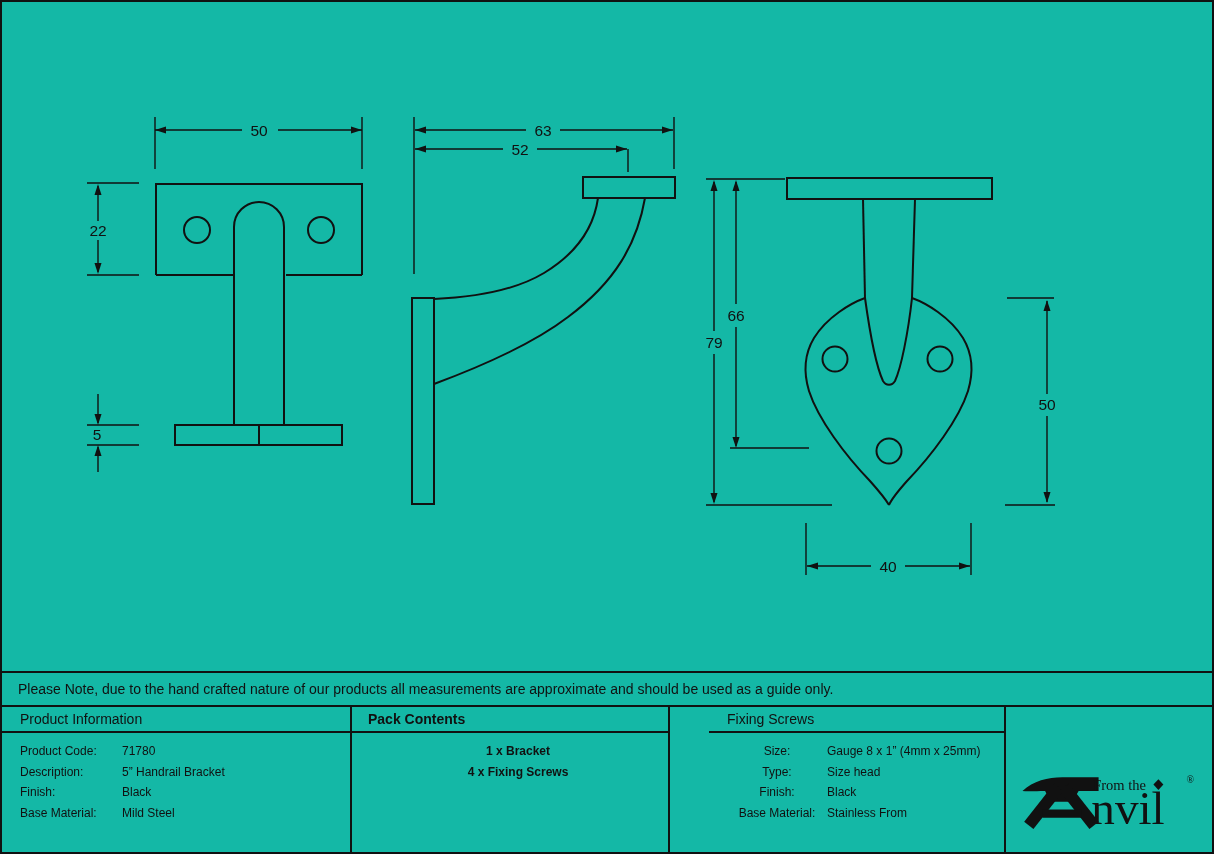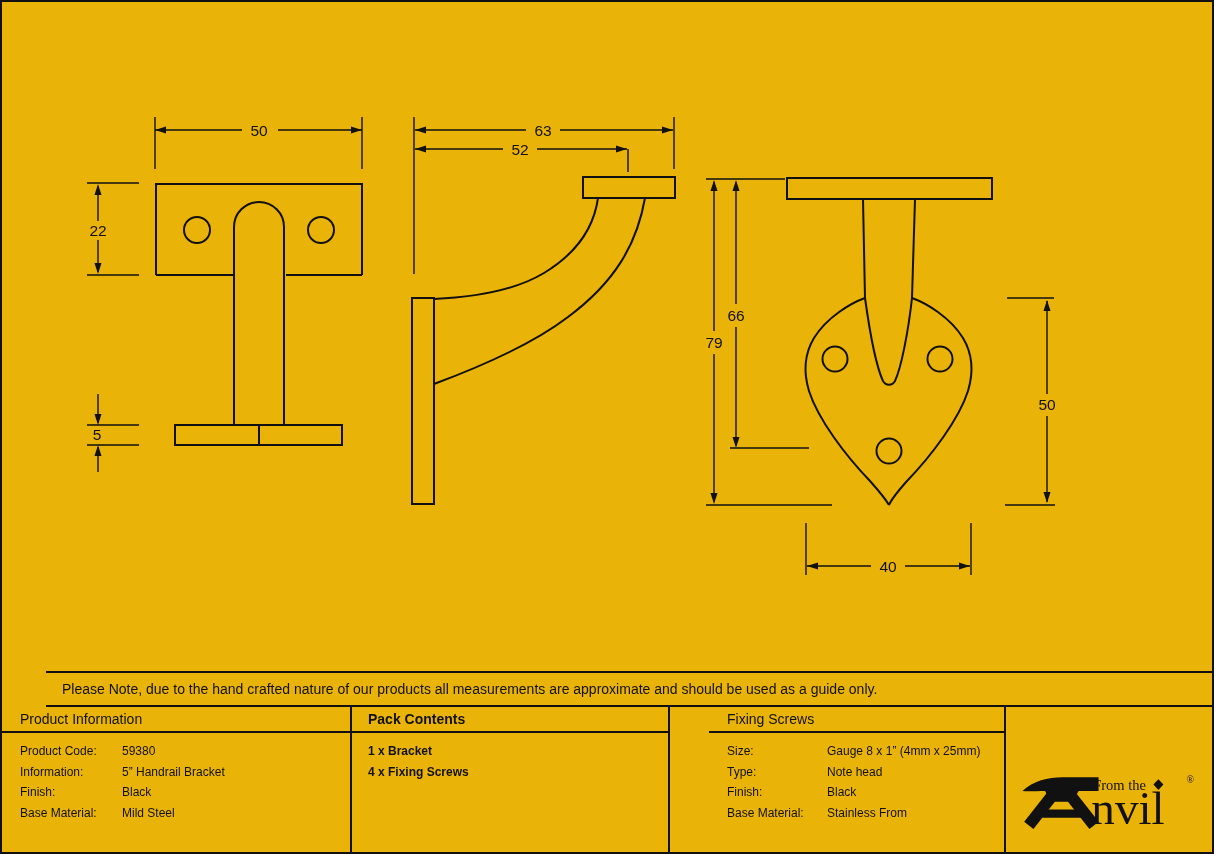--- a/index.html
+++ b/index.html
@@ -1,48 +1,48 @@
 <!DOCTYPE html>
 <html><head>
 <meta charset="utf-8">
 <style>
   html,body{margin:0;padding:0;background:#fff;}
   .sheet{
     position:relative;
     width:1214px;height:854px;
     box-sizing:border-box;
     border:2px solid #111;
-    background:#eab308;
+    background:#14b8a6;
     font-family:"Liberation Sans", sans-serif;
     color:#111;
   }
   .drawing-area{position:relative;width:1210px;height:669px;overflow:hidden;}
   .drawing-area svg{display:block;}
   .note-row{
     box-sizing:border-box;height:36px;
     border-top:2px solid #111;border-bottom:2px solid #111;
     display:flex;align-items:center;
-    padding-left:16px;font-size:14px;margin-left:44px;
+    padding-left:16px;font-size:14px;
   }
   .info-table{display:flex;height:173px;}
   .col{box-sizing:border-box;}
   .col-1{width:350px;border-right:2px solid #111;}
   .col-2{width:318px;border-right:2px solid #111;font-weight:bold;}
   .col-3{width:336px;border-right:2px solid #111;padding-left:39px;}
   .col-4{width:206px;display:flex;align-items:center;justify-content:center;border-radius:22px;}
   .cell-header{
     box-sizing:border-box;height:26px;border-bottom:2px solid #111;
     line-height:24px;font-size:14px;padding-left:18px;
   }
   .col-2 .cell-header{padding-left:16px;}
   .cell-body{padding-top:8px;font-size:12px;}
   .kv-row{display:flex;line-height:20.5px;padding-left:18px;}
   .kv-label{width:102px;flex:none;}
-  .col-3 .kv-label{width:100px;}
-  .pc-item{line-height:20.5px;padding-left:16px;}
+  .col-3 .kv-label{width:100px;text-align:center;}
+  .pc-item{line-height:20.5px;padding-left:16px;text-align:center;}
   .brand-logo{margin-top:12px;}
   .dim-text{font-size:15.5px;fill:#111;}
   .ln{stroke:#111;stroke-width:2;fill:none;}
   .dim{stroke:#111;stroke-width:1.4;fill:none;}
   .ah{fill:#111;stroke:none;}
 </style>
 </head>
 <body>
 
 <div class="sheet">
@@ -165,24 +165,24 @@
     <span>Please Note, due to the hand crafted nature of our products all measurements are approximate and should be used as a guide only.</span>
   </div>
 
   <div class="info-table">
 
     <div class="col col-1">
       <div class="cell-header">Product Information</div>
       <div class="cell-body">
         <div class="kv-row">
           <span class="kv-label">Product Code:</span>
-          <span class="kv-value">59380</span>
-        </div>
-        <div class="kv-row">
-          <span class="kv-label">Information:</span>
+          <span class="kv-value">71780</span>
+        </div>
+        <div class="kv-row">
+          <span class="kv-label">Description:</span>
           <span class="kv-value">5” Handrail Bracket</span>
         </div>
         <div class="kv-row">
           <span class="kv-label">Finish:</span>
           <span class="kv-value">Black</span>
         </div>
         <div class="kv-row">
           <span class="kv-label">Base Material:</span>
           <span class="kv-value">Mild Steel</span>
         </div>
@@ -199,21 +199,21 @@
 
     <div class="col col-3">
       <div class="cell-header">Fixing Screws</div>
       <div class="cell-body">
         <div class="kv-row">
           <span class="kv-label">Size:</span>
           <span class="kv-value">Gauge 8 x 1” (4mm x 25mm)</span>
         </div>
         <div class="kv-row">
           <span class="kv-label">Type:</span>
-          <span class="kv-value">Note head</span>
+          <span class="kv-value">Size head</span>
         </div>
         <div class="kv-row">
           <span class="kv-label">Finish:</span>
           <span class="kv-value">Black</span>
         </div>
         <div class="kv-row">
           <span class="kv-label">Base Material:</span>
           <span class="kv-value">Stainless From</span>
         </div>
       </div>

